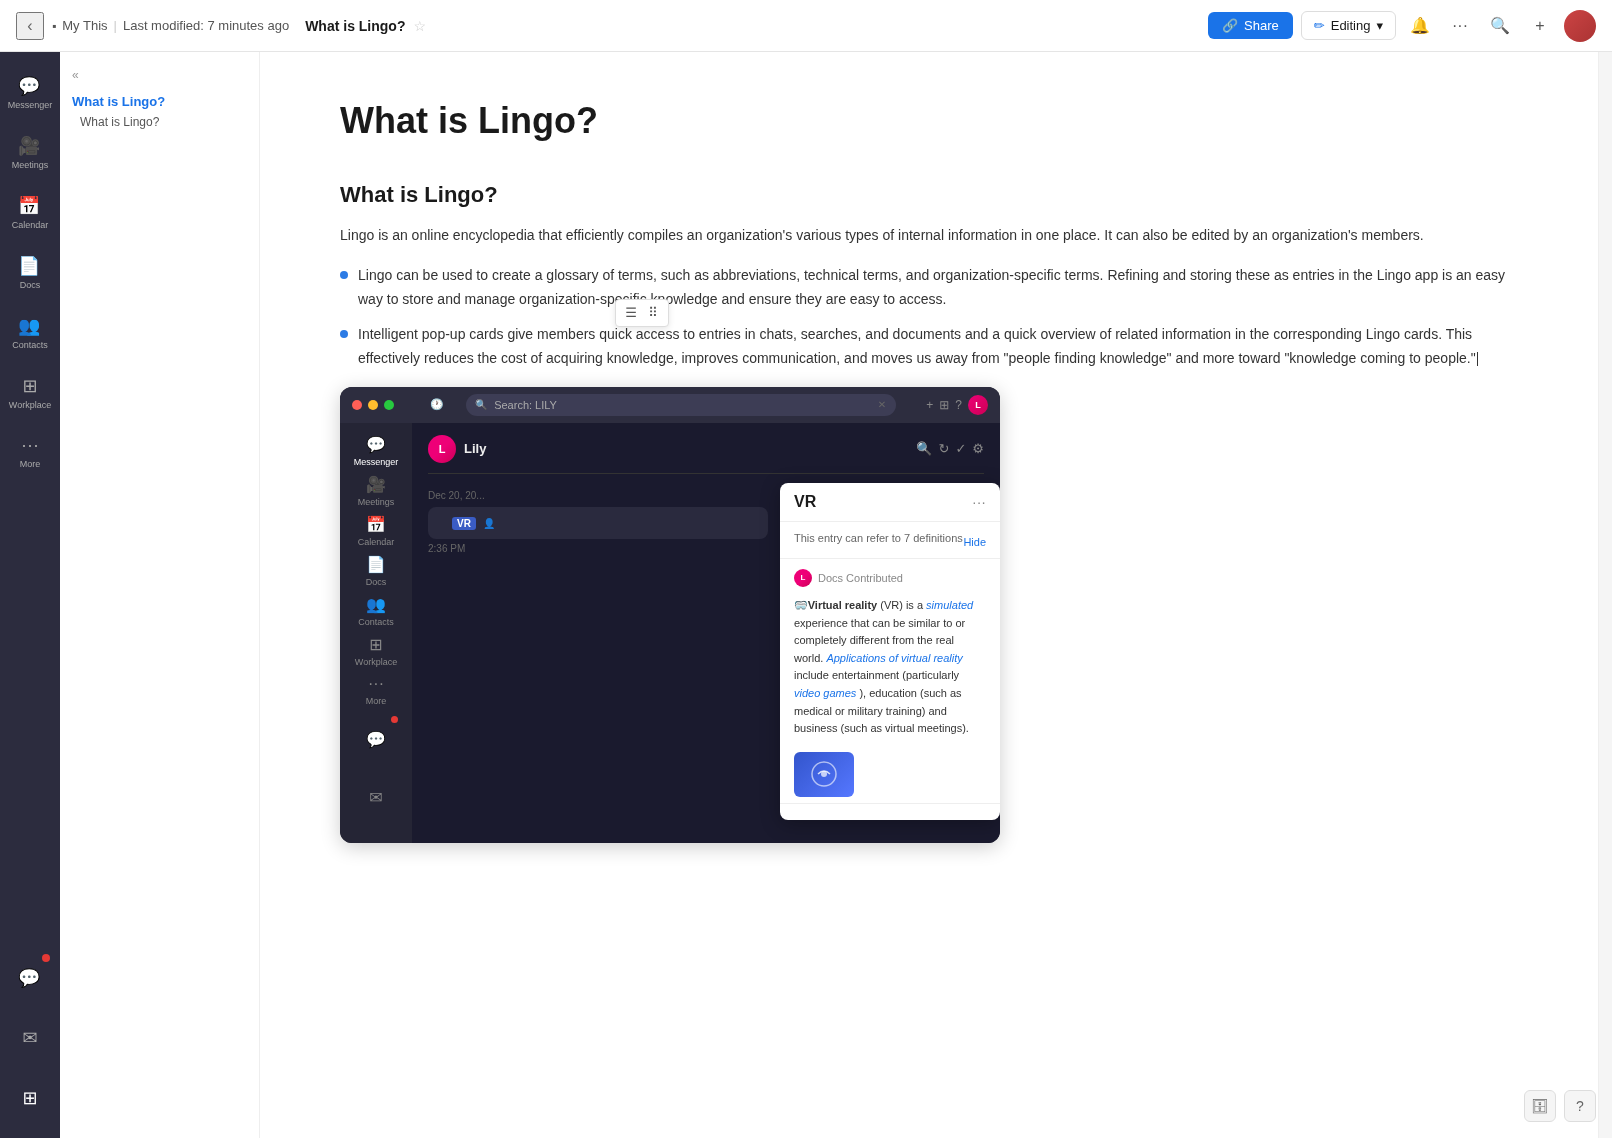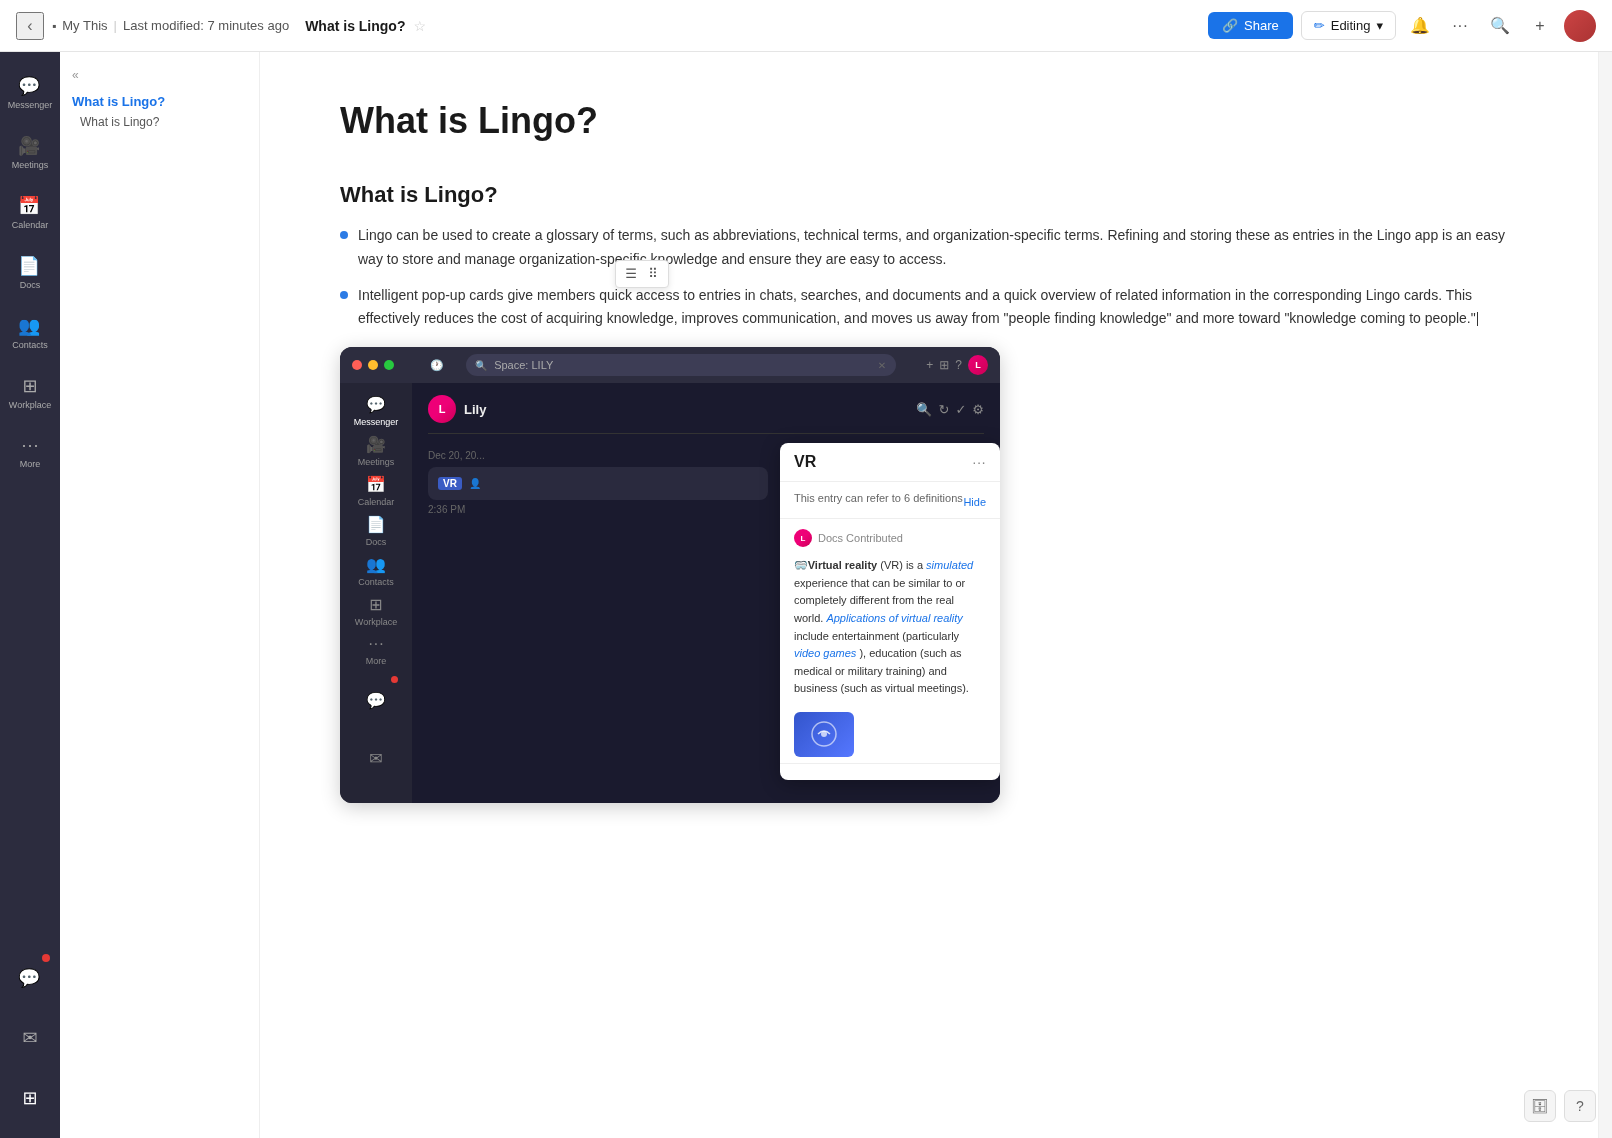--- a/index.html
+++ b/index.html
@@ -257,21 +257,21 @@
       font-size: 11px; font-weight: bold; color: #fff;
     }
     .chat-name { font-size: 13px; color: #eee; font-weight: 600; }
     .chat-header-icons { display: flex; gap: 6px; }
     .chat-header-icon { font-size: 13px; color: #888; cursor: pointer; }
     .chat-msgs { flex: 1; overflow-y: auto; padding: 10px 0; }
     .chat-date-sep { font-size: 10px; color: #666; margin: 6px 0; }
     .chat-msg-row { display: flex; gap: 8px; margin-bottom: 10px; }
     .chat-msg-bubble {
       background: #2a2a3e;
-      border-radius: 8px; padding: 8px 10px;
+      border-radius: 8px; padding: 8px 24px;
       font-size: 11px; color: #ccc; line-height: 1.5;
       max-width: 340px;
     }
     .chat-msg-time { font-size: 10px; color: #666; margin-top: 4px; }
     .chat-input-bar {
       background: #2a2a3e; border-radius: 8px;
       padding: 8px 12px; font-size: 11px; color: #666;
       margin-top: auto;
     }
 
@@ -455,20 +455,21 @@
     <a class="toc-title-link">What is Lingo?</a>
     <a class="toc-sub-link">What is Lingo?</a>
   </div>
 
   <div id="main-content">
 
     <h1 class="doc-main-title">What is Lingo?</h1>
 
     <h2 class="section-heading">What is Lingo?</h2>
 
+    <p class="section-para">Lingo is an online encyclopedia that efficiently compiles an organization's various types of internal information in one place. It can also be edited by an organization's members.</p>
 
     <ul class="bullet-list">
       <li>
         <span class="bullet-dot"></span>
         <span class="bullet-text">
           Lingo can be used to create a glossary of terms, such as abbreviations, technical terms, and organization-specific terms. Refining and storing these as entries in the <span class="bold-text">Lingo</span> app is an easy way to store and manage organization-specific knowledge and ensure they are easy to access.
         </span>
       </li>
       <li style="position:relative;">
         <div class="list-toolbar" style="top:-24px;">
@@ -485,21 +486,21 @@
     <div class="app-screenshot">
 
       <div class="screenshot-topbar">
         <div class="traffic-light tl-red"></div>
         <div class="traffic-light tl-yellow"></div>
         <div class="traffic-light tl-green"></div>
         <div style="width:24px;"></div>
         <span style="font-size:11px;color:#888;cursor:pointer;">🕐</span>
         <div class="screenshot-search">
           <span class="screenshot-search-icon">🔍</span>
-          <span>Space: LILY</span>
+          <span>Search: LILY</span>
           <span style="margin-left:auto;font-size:10px;color:#666;cursor:pointer;">✕</span>
         </div>
         <span style="font-size:12px;color:#888;margin-left:8px;cursor:pointer;">+</span>
         <div style="margin-left:auto;display:flex;gap:6px;align-items:center;">
           <span style="font-size:12px;color:#888;cursor:pointer;">⊞</span>
           <span style="font-size:12px;color:#888;cursor:pointer;">?</span>
           <div style="width:20px;height:20px;border-radius:50%;background:linear-gradient(135deg,#e07,#c05);display:flex;align-items:center;justify-content:center;font-size:9px;color:#fff;font-weight:bold;cursor:pointer;">L</div>
         </div>
       </div>
 
@@ -575,21 +576,21 @@
               </div>
             </div>
           </div>
 
           <div class="vr-popup">
             <div class="vr-popup-header">
               <span class="vr-title">VR</span>
               <span class="vr-menu-icon">···</span>
             </div>
             <div class="vr-subtitle-row">
-              <span class="vr-subtitle">This entry can refer to 6 definitions</span>
+              <span class="vr-subtitle">This entry can refer to 7 definitions</span>
               <span class="vr-hide">Hide</span>
             </div>
             <div class="vr-divider"></div>
             <div class="vr-contributor">
               <div class="vr-contributor-avatar">L</div>
               <span>Docs Contributed</span>
             </div>
             <div class="vr-body">
               <span>🥽</span><strong>Virtual reality</strong><span> (VR) is a </span><span class="vr-link">simulated</span><span> experience that can be similar to or completely different from the real world. </span><span class="vr-link">Applications of virtual reality</span><span> include entertainment (particularly </span><span class="vr-link">video games</span><span> ), education (such as medical or military training) and business (such as virtual meetings).</span>
             </div>

